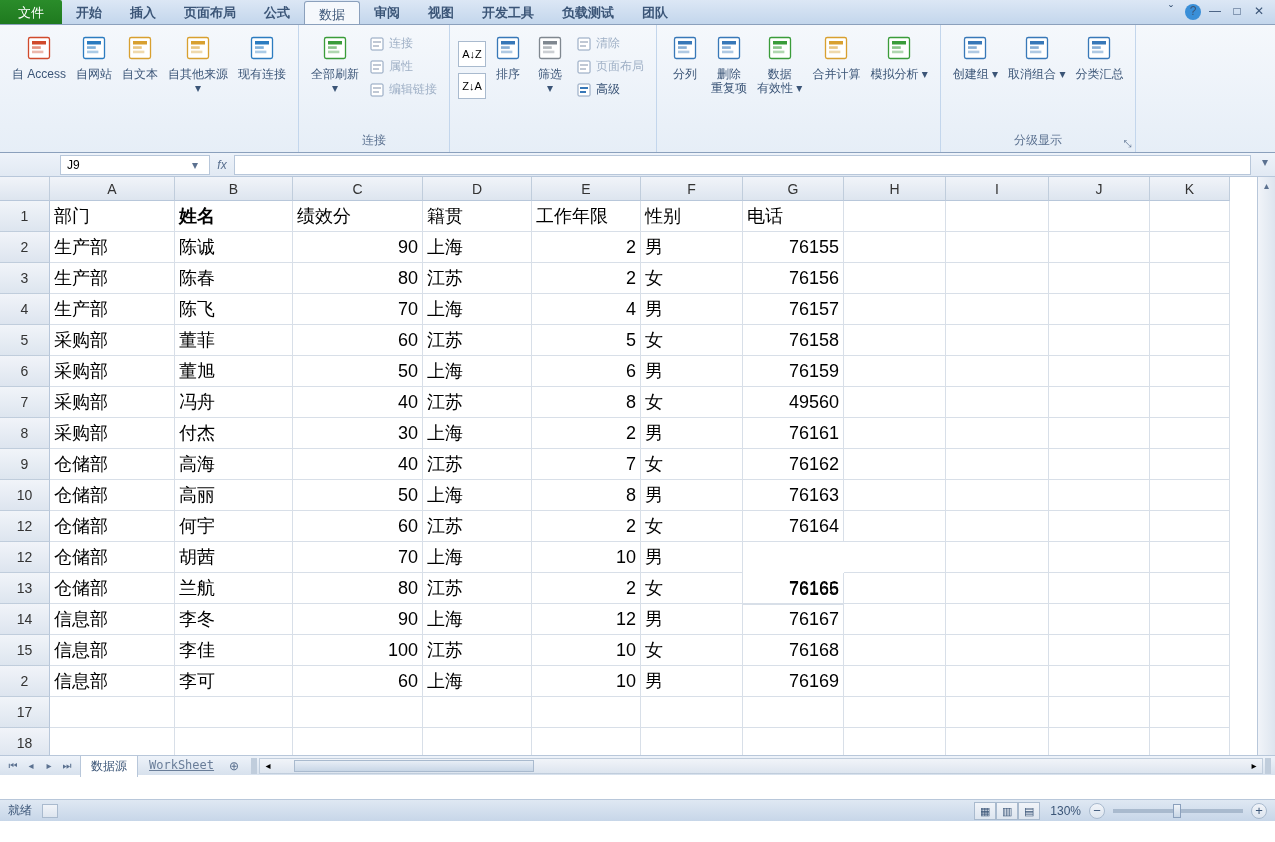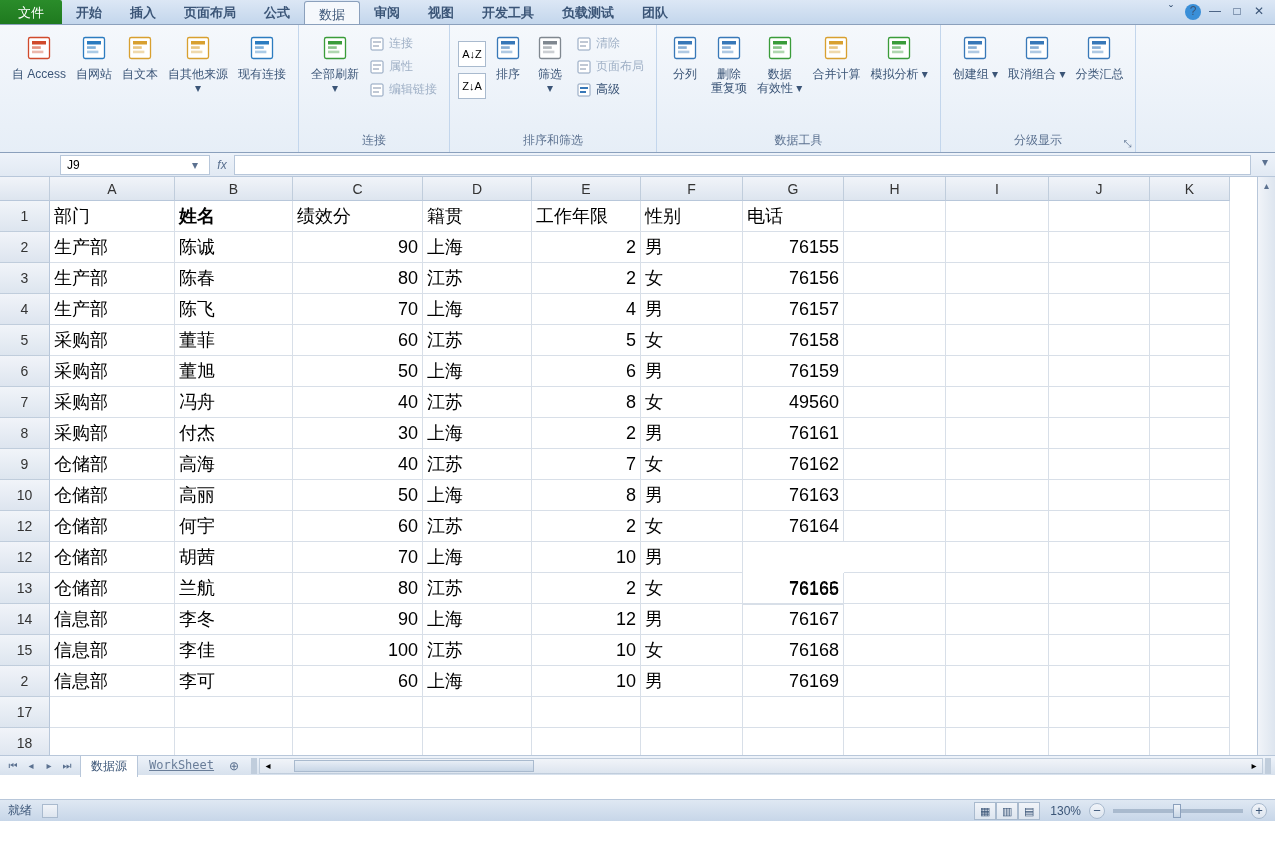--- a/index.html
+++ b/index.html
@@ -251,21 +251,20 @@
               <svg width="14" height="14" viewBox="0 0 14 14">
                 <rect x="1" y="1" width="12" height="12" rx="1" fill="#fff" stroke="#8ba0bc"></rect>
                 <rect x="3" y="4" width="8" height="2" fill="#3878b8"></rect>
                 <rect x="3" y="8" width="6" height="2" fill="#3878b8"></rect>
               </svg>
             </span>
             <span>高级</span>
           </div>
         </div>
       </div>
-      <div class="rgroup-label">排序和筛选</div>
     </div>
     <div class="rgroup" style="position: relative;">
       <div class="rgroup-items">
         <div class="ritem">
           <div class="ritem-icon">
             <svg class="icon-svg" viewBox="0 0 32 32">
               <rect x="4" y="4" width="24" height="24" rx="2" fill="#fff" stroke="#3878b8" stroke-width="1.5"></rect>
               <rect x="8" y="8" width="16" height="4" fill="#3878b8"></rect>
               <rect x="8" y="14" width="10" height="3" fill="#3878b8" opacity="0.6"></rect>
               <rect x="8" y="19" width="13" height="3" fill="#3878b8" opacity="0.4"></rect>
@@ -311,21 +310,20 @@
             <svg class="icon-svg" viewBox="0 0 32 32">
               <rect x="4" y="4" width="24" height="24" rx="2" fill="#fff" stroke="#3a9c3a" stroke-width="1.5"></rect>
               <rect x="8" y="8" width="16" height="4" fill="#3a9c3a"></rect>
               <rect x="8" y="14" width="10" height="3" fill="#3a9c3a" opacity="0.6"></rect>
               <rect x="8" y="19" width="13" height="3" fill="#3a9c3a" opacity="0.4"></rect>
             </svg>
           </div>
           <div class="ritem-label">模拟分析 ▾</div>
         </div>
       </div>
-      <div class="rgroup-label">数据工具</div>
     </div>
     <div class="rgroup" style="position: relative;">
       <div class="rgroup-items">
         <div class="ritem">
           <div class="ritem-icon">
             <svg class="icon-svg" viewBox="0 0 32 32">
               <rect x="4" y="4" width="24" height="24" rx="2" fill="#fff" stroke="#3878b8" stroke-width="1.5"></rect>
               <rect x="8" y="8" width="16" height="4" fill="#3878b8"></rect>
               <rect x="8" y="14" width="10" height="3" fill="#3878b8" opacity="0.6"></rect>
               <rect x="8" y="19" width="13" height="3" fill="#3878b8" opacity="0.4"></rect>

